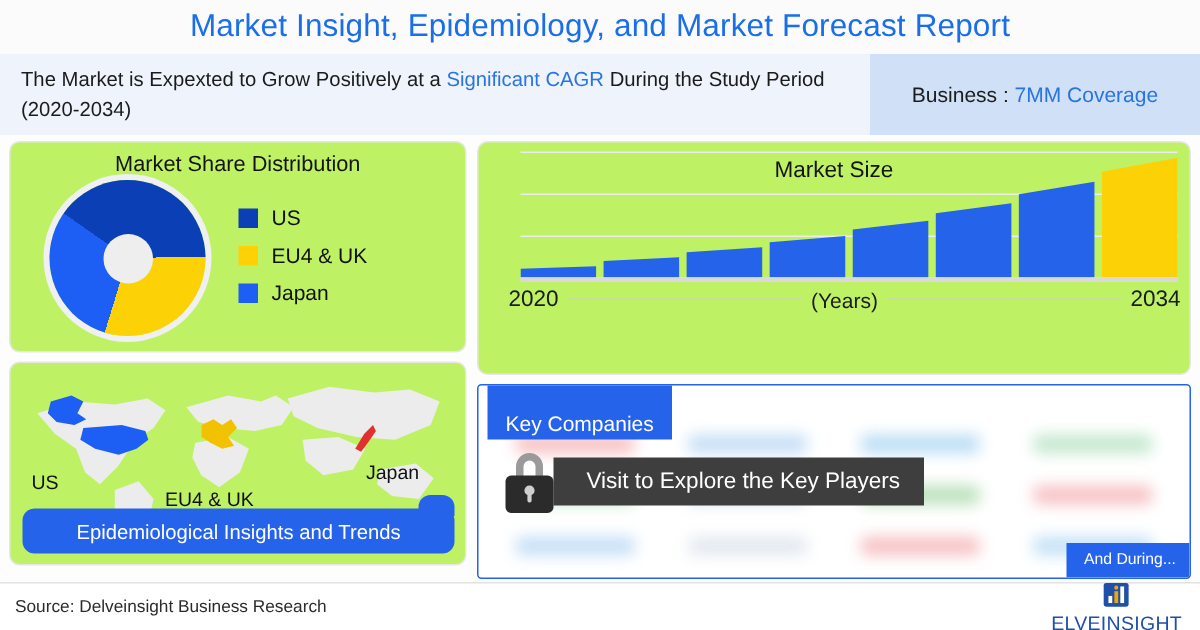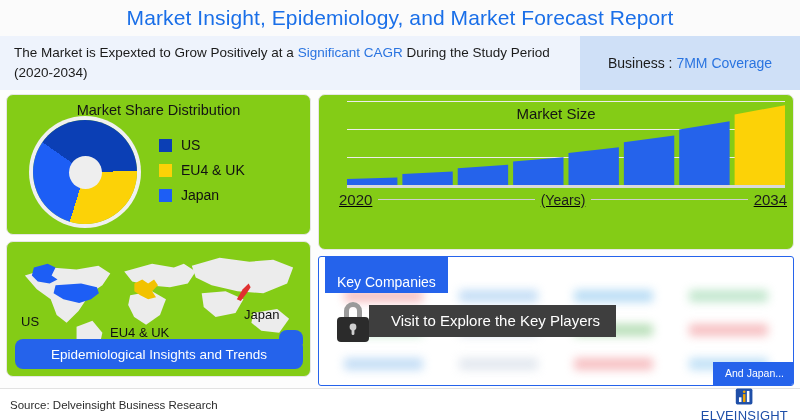--- a/index.html
+++ b/index.html
@@ -36,21 +36,21 @@
   }
   .sub-right .cov { font-size: 14px; color: #1b1b1b; white-space: nowrap; }
   .sub-right .cov .hl { color: #2a74e0; }
 
   
   .body { position: relative; width: 800px; height: 296px; padding: 4px 6px 0 6px; display: flex; gap: 7px; }
   .col-left { width: 305px; display: flex; flex-direction: column; gap: 6px; }
   .col-right { flex: 1 1 auto; display: flex; flex-direction: column; gap: 6px; }
 
   .card {
-    background: #84cc16;
+    background: #bef264;
     border: 1px solid #e6e6e6;
     border-radius: 7px;
     position: relative;
     overflow: hidden;
   }
 
   
   .pie-card { height: 141px; padding-top: 7px; }
   .pie-card .card-title {
     text-align: center; font-size: 14.5px; color: #141414; margin-bottom: 2px;
@@ -100,21 +100,21 @@
   }
   .grid-lines { position: absolute; left: 28px; right: 8px; top: 6px; height: 84px; }
   .grid-lines .gl { position: absolute; left: 0; right: 0; height: 1px; background: #ececec; }
   .bars-area {
     position: absolute; left: 28px; right: 8px; top: 6px; height: 84px;
   }
   .bars-area svg { width: 100%; height: 100%; display: block; }
   .axis-base { position: absolute; left: 28px; right: 8px; top: 90px; height: 3px; background: #d9d9d9; }
   .axis-row {
     position: absolute; left: 20px; right: 6px; top: 96px;
-    display: flex; align-items: center; gap: 6px; text-decoration: underline;
+    display: flex; align-items: center; gap: 6px;
   }
   .axis-row .yr { font-size: 15px; color: #1b1b1b; }
   .axis-row .rule { flex: 1 1 auto; height: 1px; background: #cfcfcf; }
   .axis-row .mid { font-size: 14px; color: #1b1b1b; }
 
   
   .key-card {
     flex: 1 1 auto; border: 1.5px solid #2563eb; border-radius: 3px;
     background: #ffffff; position: relative; overflow: hidden;
   }
@@ -319,21 +319,21 @@
         <div class="lock-overlay">
           <svg class="lock-icon" viewBox="0 0 44 46">
             <path d="M13 20 L13 13 A9 9 0 0 1 31 13 L31 20 L26 20 L26 13 A4 4 0 0 0 18 13 L18 20 Z" fill="#9a9a9a"></path>
             <rect x="6" y="19" width="32" height="25" rx="4" fill="#2b2b2b"></rect>
             <circle cx="22" cy="29" r="3.4" fill="#cfcfcf"></circle>
             <rect x="20.6" y="30" width="2.8" height="7" rx="1.3" fill="#cfcfcf"></rect>
           </svg>
           <div class="lock-text">Visit to Explore the Key Players</div>
         </div>
 
-        <div class="and-others">And Japan...</div>
+        <div class="and-others">And During...</div>
       </div>
     </div>
   </div>
 
   <div class="footer">
     <div class="src">Source: Delveinsight Business Research</div>
     <div class="brand">
       <svg class="mark" viewBox="0 0 24 24">
         <rect x="1" y="2" width="21" height="20" rx="2" fill="#1f4fa8"></rect>
         <rect x="5" y="13" width="3.2" height="6" fill="#ffffff"></rect>

